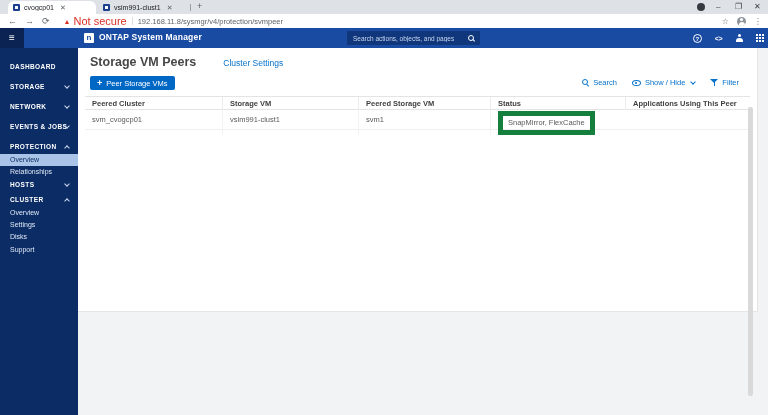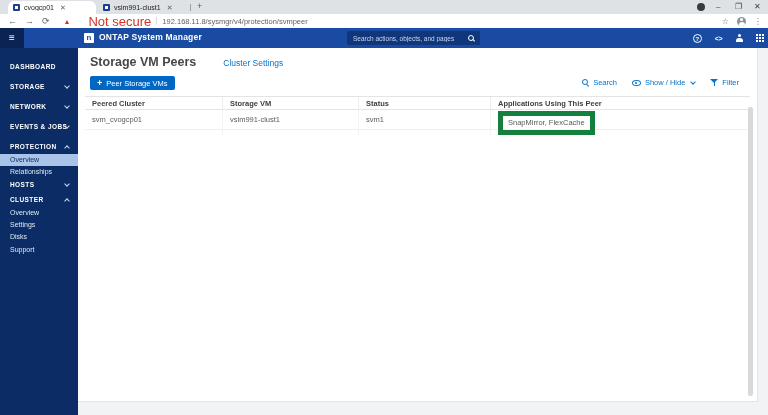--- a/index.html
+++ b/index.html
@@ -16,21 +16,21 @@
   .tab-favicon::after { content:""; position:absolute; left:2px; top:2px; width:3px; height:3px; background:#fff; }
   .tab-title { font-size:7px; color:#202124; white-space:nowrap; overflow:hidden; max-width:60px; }
   .tab-close { font-size:7px; color:#5f6368; margin-left:6px; cursor:default; }
   .tab-divider { position:absolute; top:4px; width:1px; height:7px; background:#9aa0a6; }
   .newtab-btn { position:absolute; top:1px; font-size:9px; color:#5f6368; }
   .win-ctrl { position:absolute; top:0; font-size:8px; color:#3c4043; line-height:14px; }
   .ext-circle { position:absolute; top:3px; width:8px; height:8px; border-radius:50%; background:#353a40; }
   .navbar { position:absolute; left:0; top:14px; width:768px; height:14px; background:#fff; display:flex; align-items:center; }
   .nav-ic { font-size:9px; color:#5f6368; margin-left:8px; line-height:14px; }
   .warn-tri { font-size:7px; color:#d93025; margin-left:14px; }
-  .notsecure { font-size:13px; color:#d93025; margin-left:18px; }
+  .notsecure { font-size:11px; color:#d93025; margin-left:3px; }
   .url-div { width:1px; height:8px; background:#dadce0; margin:0 5px; }
   .url-text { font-size:7.5px; color:#5f6368; }
   .nav-right { position:absolute; right:6px; top:0; height:14px; display:flex; align-items:center; gap:8px; }
   .star { font-size:8px; color:#5f6368; }
   .browser-avatar { width:9px; height:9px; border-radius:50%; background:#8d939b; position:relative; overflow:hidden; }
   .browser-avatar::before { content:""; position:absolute; left:3px; top:1.5px; width:3px; height:3px; border-radius:50%; background:#fff; }
   .browser-avatar::after { content:""; position:absolute; left:1.5px; top:5px; width:6px; height:4px; border-radius:3px 3px 0 0; background:#fff; }
   .kebab { font-size:8px; color:#5f6368; letter-spacing:0; }
   
   .appbar { position:absolute; left:0; top:28px; width:768px; height:20px; background:#1a4ba3; }
@@ -51,21 +51,21 @@
   .grid-ic i { background:#fff; }
   
   .sidebar { position:absolute; left:0; top:48px; width:78px; height:367px; background:#0b2c65; }
   .nav-cap { position:absolute; left:0; width:78px; height:12px; line-height:12px; padding-left:10px; font-size:6.5px; font-weight:bold; color:#fff; letter-spacing:.4px; }
   .nav-sub { position:absolute; left:0; width:78px; height:12px; line-height:12px; padding-left:10px; font-size:7px; color:#dfe8f6; }
   .nav-sub.active { background:#a9c4e8; color:#0a2a5e; }
   .chev { position:absolute; right:9px; width:4px; height:4px; border-left:1px solid #cfdaf0; border-bottom:1px solid #cfdaf0; }
   .chev.down { top:3px; transform:rotate(-45deg); }
   .chev.up { top:5px; transform:rotate(135deg); }
   
-  .card { position:absolute; left:78px; top:48px; width:680px; height:354px; background:#fff; border-right:1px solid #e5e5e5; border-bottom:1px solid #e5e5e5; }
+  .card { position:absolute; left:78px; top:48px; width:680px; height:264px; background:#fff; border-right:1px solid #e5e5e5; border-bottom:1px solid #e5e5e5; }
   .page-head { position:absolute; left:12px; top:7px; display:flex; align-items:baseline; gap:7px; }
   .page-title { font-size:12.5px; font-weight:bold; color:#474747; }
   .page-link { font-size:8.5px; color:#0672cb;margin-left:20px; }
   .peer-btn { position:absolute; left:12px; top:28px; height:14px; background:#0067c5; border:none; border-radius:2px; color:#fff; font-size:7.5px; padding:0 7px; display:flex; align-items:center; gap:4px; font-family:"Liberation Sans", sans-serif; }
   .peer-btn .plus { font-size:9px; font-weight:bold; line-height:1; }
   .toolbar { position:absolute; right:18px; top:30px; display:flex; gap:15px; }
   .tool { display:flex; align-items:center; gap:4px; font-size:7.5px; color:#0672cb; }
   .tool .chev2 { width:4px; height:4px; border-left:1px solid #0672cb; border-bottom:1px solid #0672cb; transform:rotate(-45deg); margin-top:-2px; margin-left:2px; }
   .mag { width:7px; height:7px; position:relative; flex:0 0 auto; }
   .mag::before { content:""; position:absolute; left:0; top:0; width:4px; height:4px; border:1px solid currentColor; border-radius:50%; }
@@ -220,20 +220,21 @@
       <span class="tool">
         <span class="funnel"></span>
         <span>Filter</span>
       </span>
     </div>
 
     <div class="tablewrap">
       <div class="thead">
         <div class="th">Peered Cluster</div>
         <div class="th">Storage VM</div>
+        <div class="th">Peered Storage VM</div>
         <div class="th">Status</div>
         <div class="th">Applications Using This Peer</div>
       </div>
       <div class="trow">
         <div class="td">svm_cvogcp01</div>
         <div class="td">vsim991-clust1</div>
         <div class="td">svm1</div>
         <div class="td">
           <span class="hl-box">SnapMirror, FlexCache</span>
         </div>

